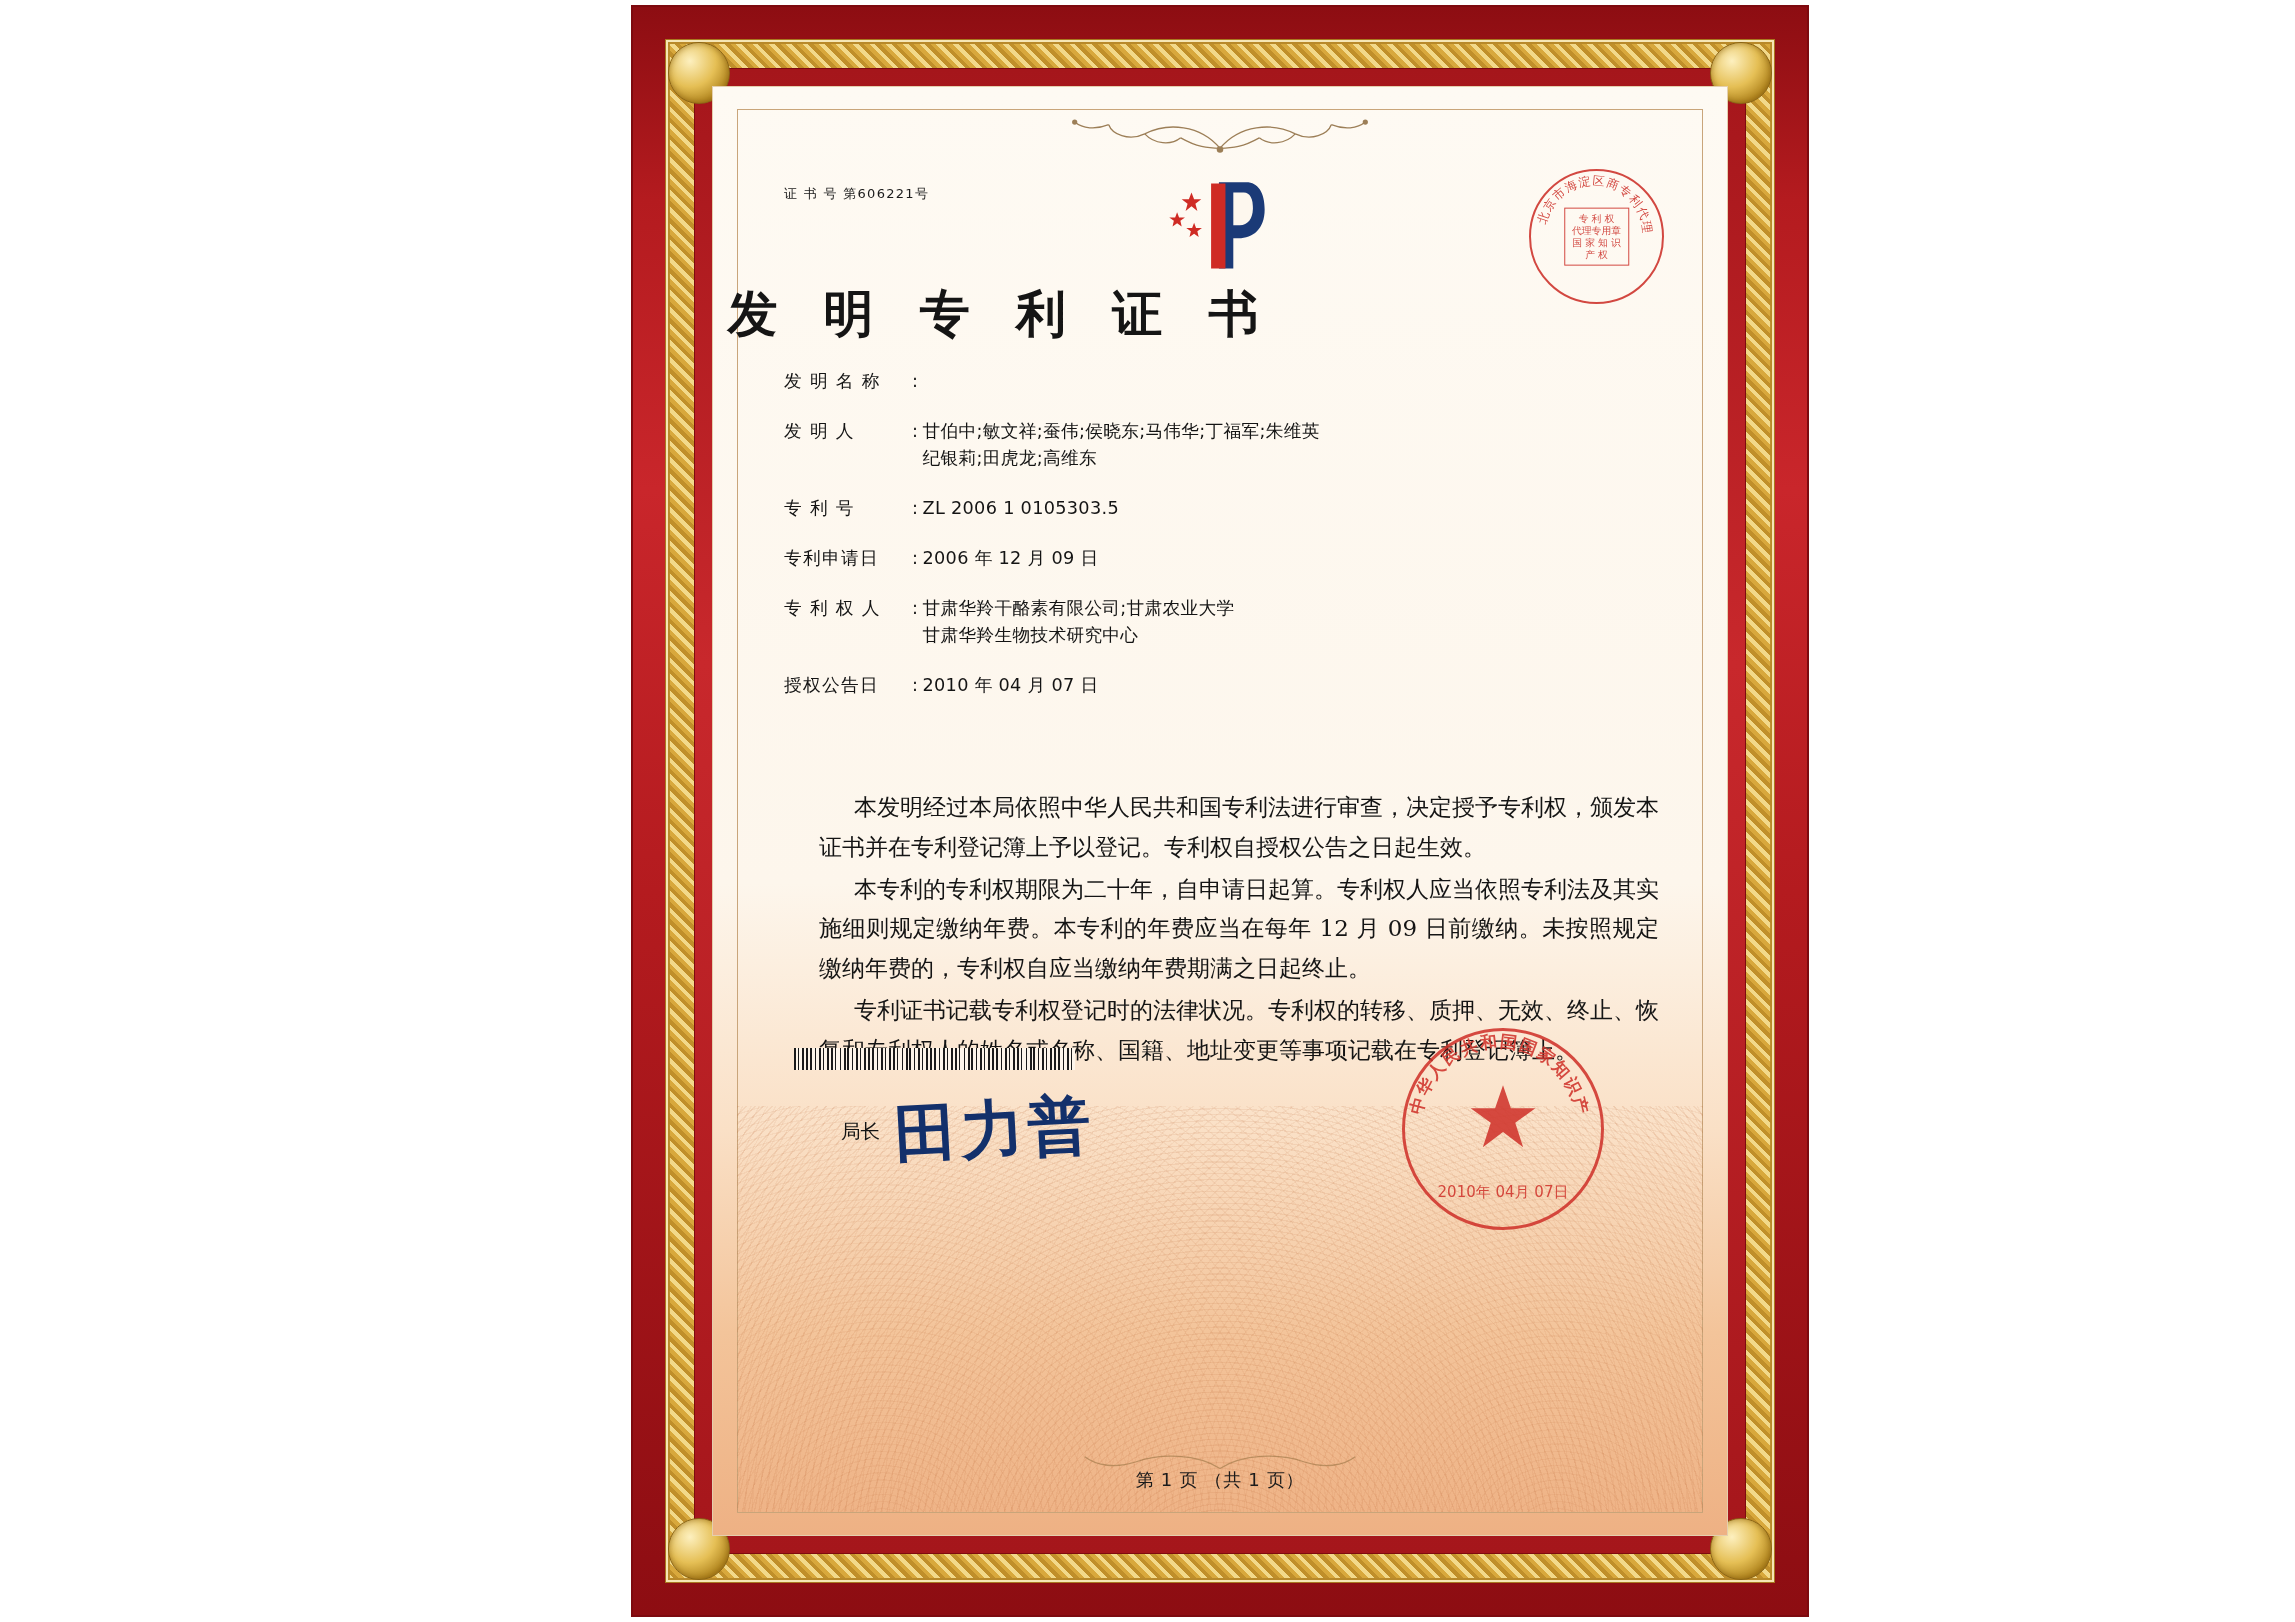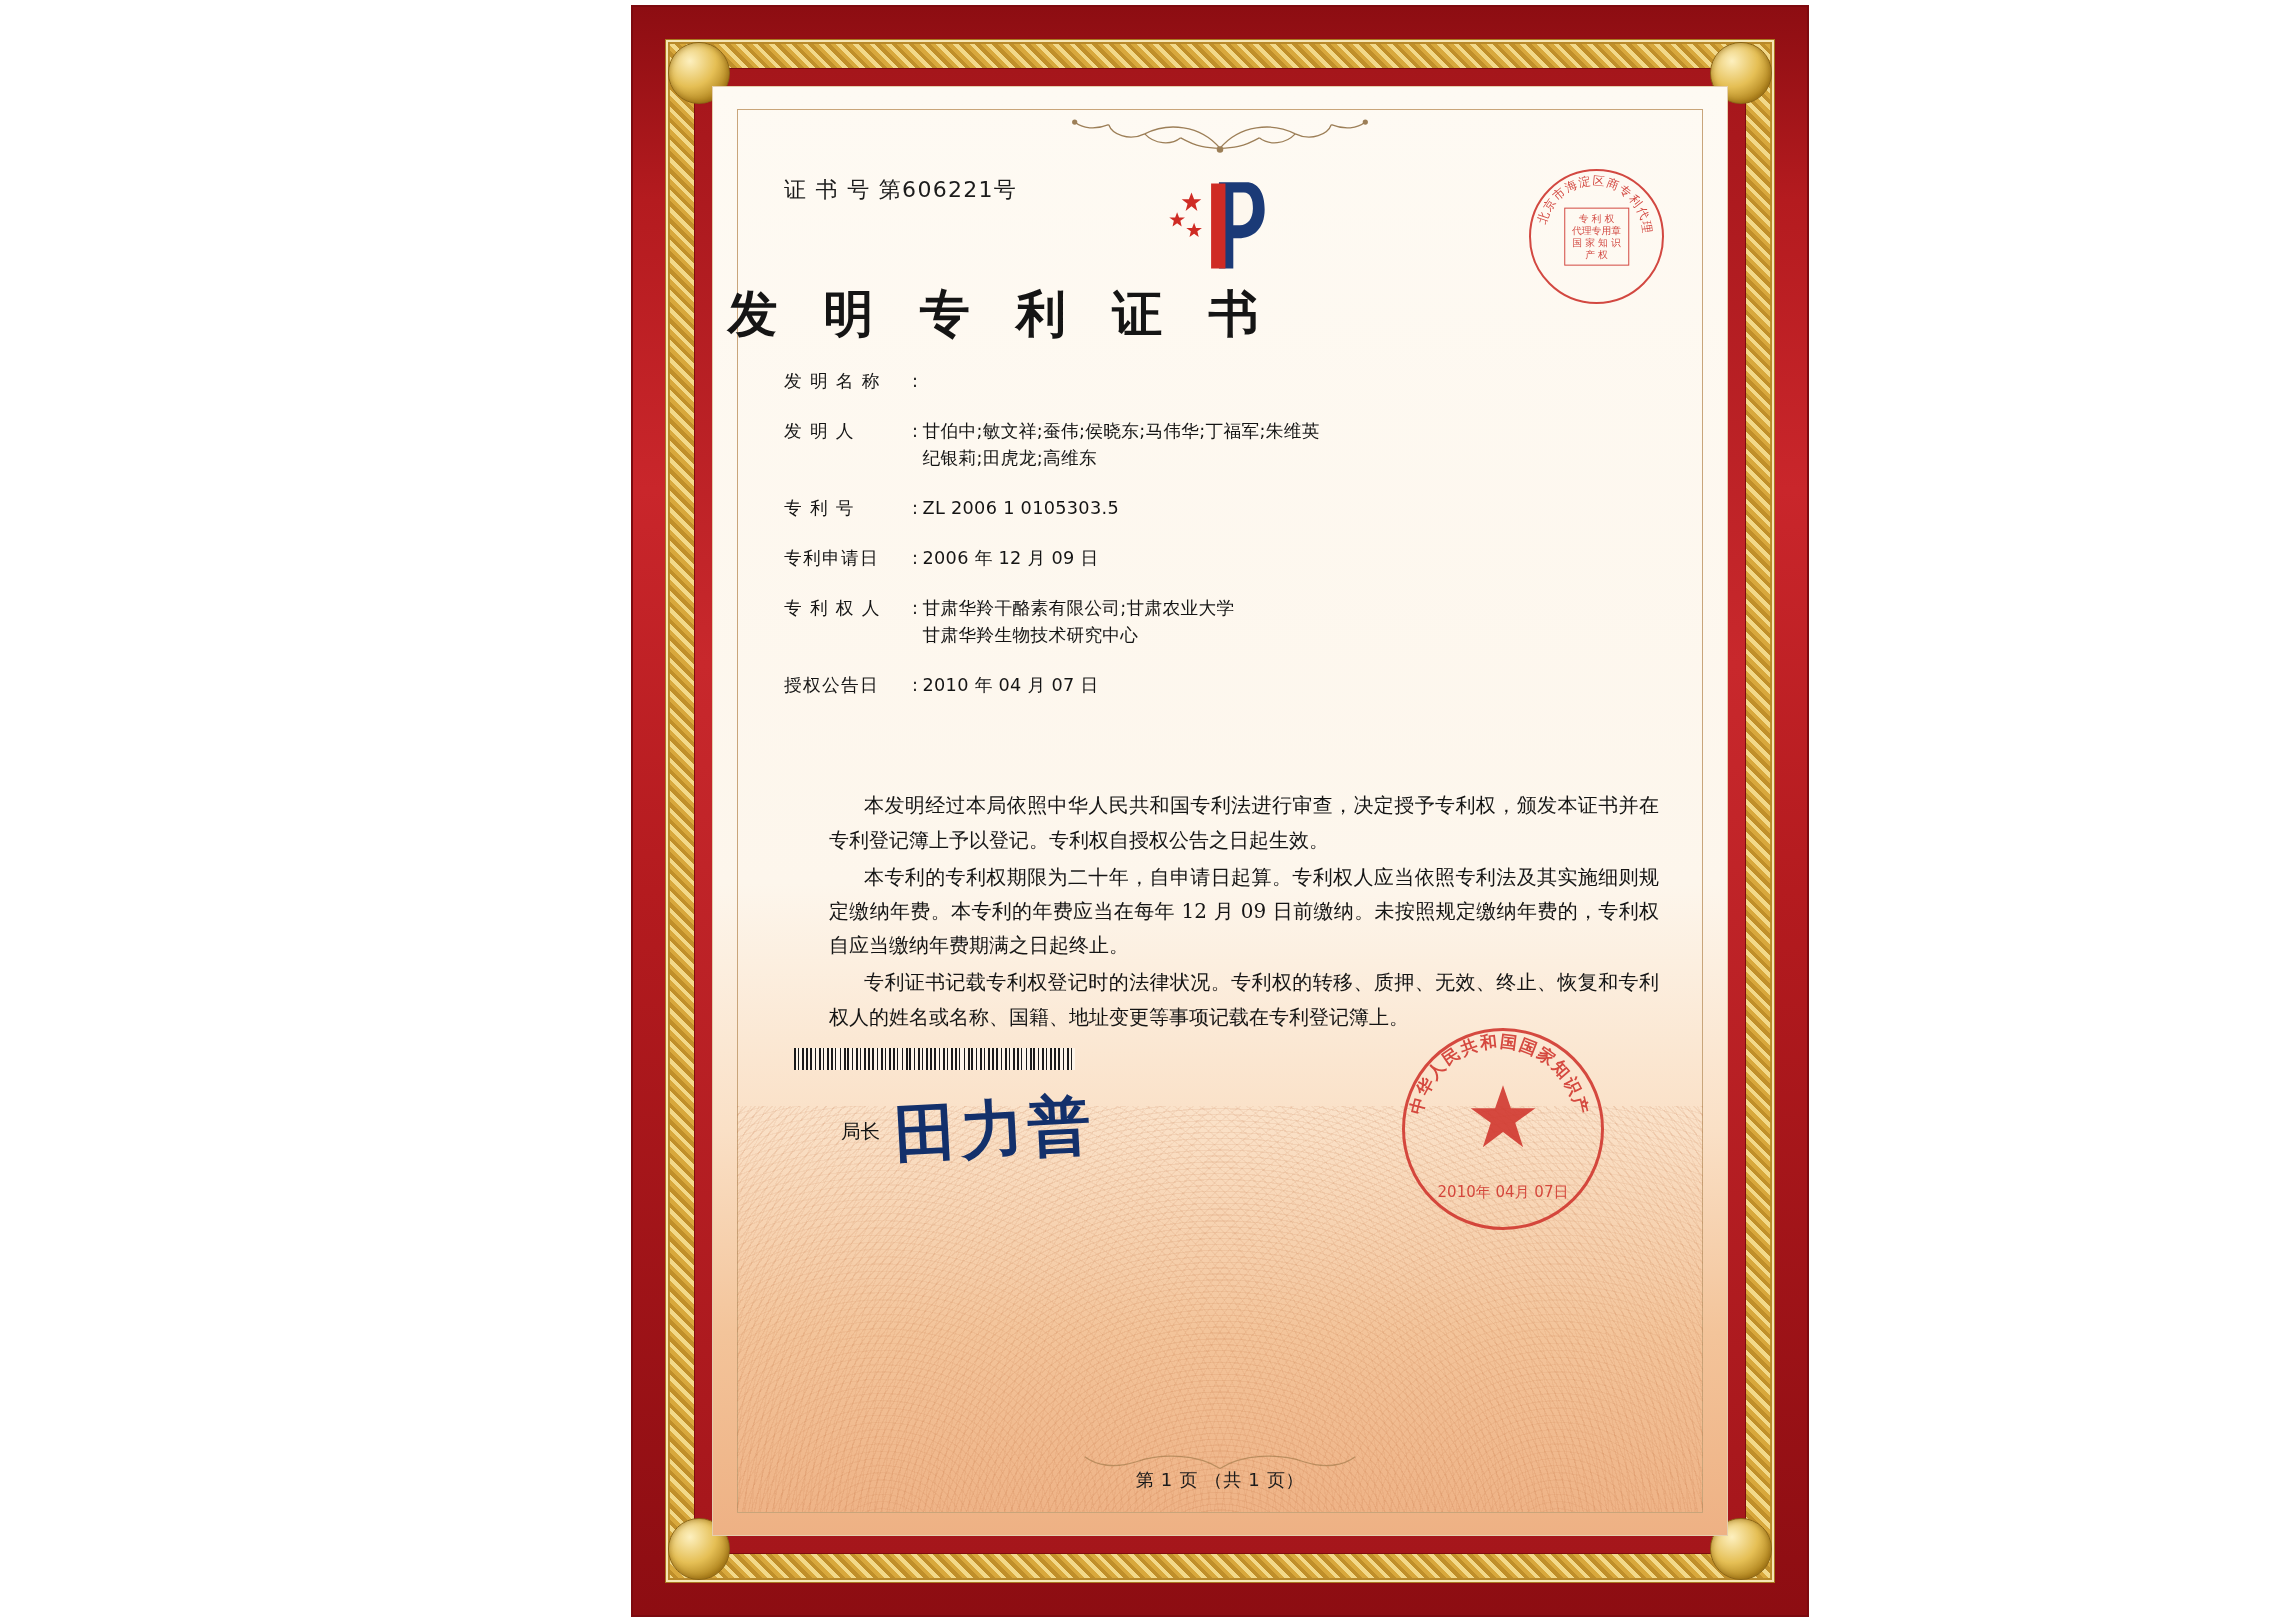--- a/index.html
+++ b/index.html
@@ -113,22 +113,22 @@
     width: 432px;
     height: 37px;
     opacity: .85;
   }
 
   
   .content { position: absolute; inset: 0; }
 
   .cert-no {
     position: absolute;
-    left: 71px; top: 88px;
-    font-size: 22px;
+    left: 71px; top: 98px;
+    font-size: 13px;
     color: #1b1b1b;
     letter-spacing: 1.3px;
     font-family: "DejaVu Sans", sans-serif;
   }
 
   .logo {
     position: absolute;
     left: 50%;
     margin-left: -72px;
     top: 86px;
@@ -193,24 +193,24 @@
     width: 128px;
     letter-spacing: 1.3px;
     white-space: nowrap;
   }
   .field-colon { flex: 0 0 auto; width: 10.5px; }
   .field-value { flex: 1 1 auto; letter-spacing: 0.3px; }
   .field-value .line2 { display: block; }
 
   .body-text {
     position: absolute;
-    left: 116px;
+    left: 106px;
     right: 68px;
     top: 701px;
-    font-size: 20px;
+    font-size: 23px;
     line-height: 1.72;
     color: #141414;
     font-family: "DejaVu Serif", serif;
     text-align: justify;
   }
   .body-text p { margin: 0 0 2.6px 0; text-indent: 35px; }
 
   .barcode {
     position: absolute;
     left: 81px;

